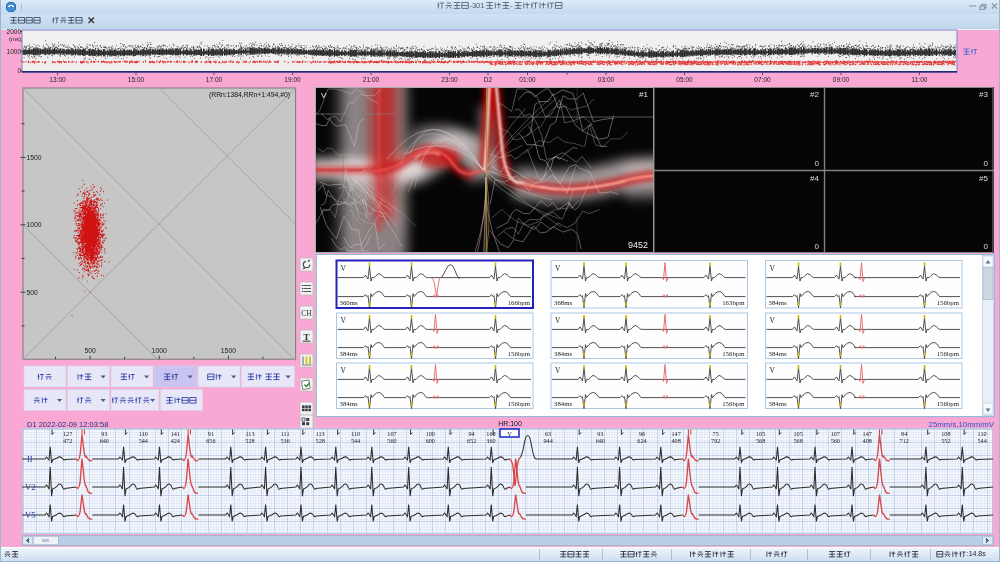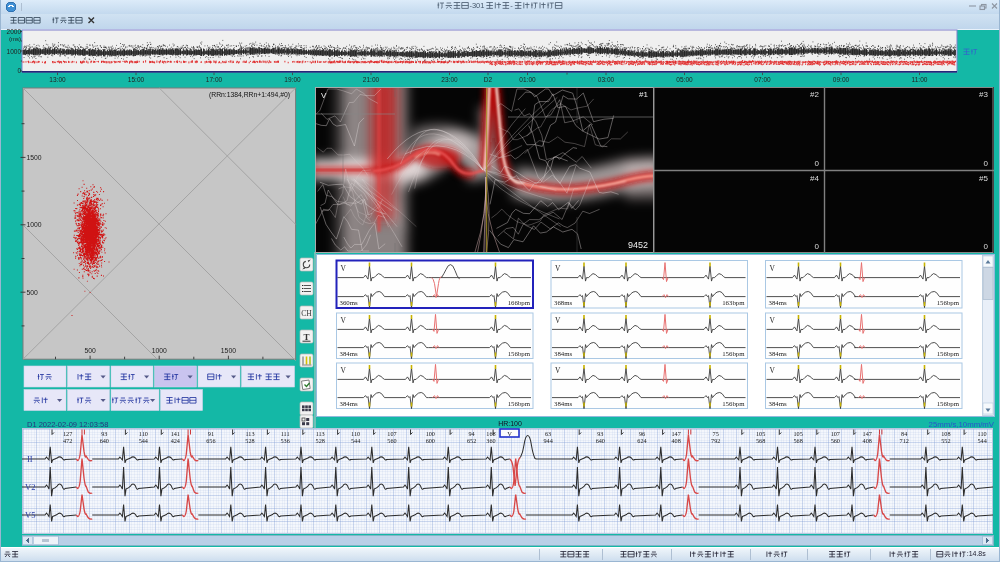--- a/index.html
+++ b/index.html
@@ -1,17 +1,17 @@
 <!DOCTYPE html>
 <html><head><meta charset="utf-8">
 <style>
 html,body{margin:0;padding:0;}
 body{width:1000px;height:562px;overflow:hidden;background:#fff;
  font-family:"Liberation Sans", sans-serif;}
-#app{position:relative;width:1000px;height:562px;background:#14b8a6;}
+#app{position:relative;width:1000px;height:562px;background:#f9a8d4;}
 .abs{position:absolute;}
 </style></head><body>
 <div id="app">
 <svg class="abs" style="left:0;top:0" width="1000" height="30" shape-rendering="crispEdges">
       <defs>
         <linearGradient id="tg" x1="0" y1="0" x2="0" y2="1">
           <stop offset="0" stop-color="#dcebf9"></stop>
           <stop offset="1" stop-color="#c3d9ee"></stop>
         </linearGradient>
         <linearGradient id="tg2" x1="0" y1="0" x2="0" y2="1">

